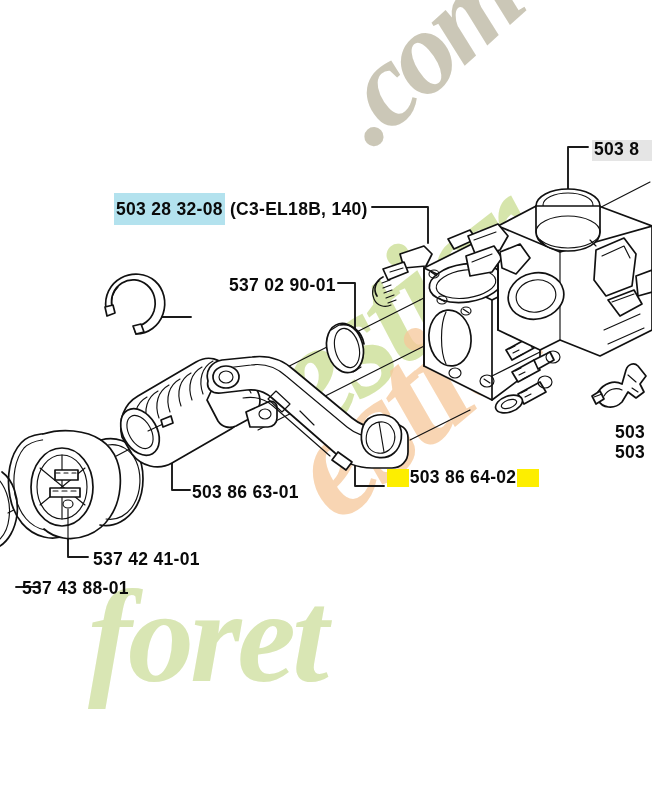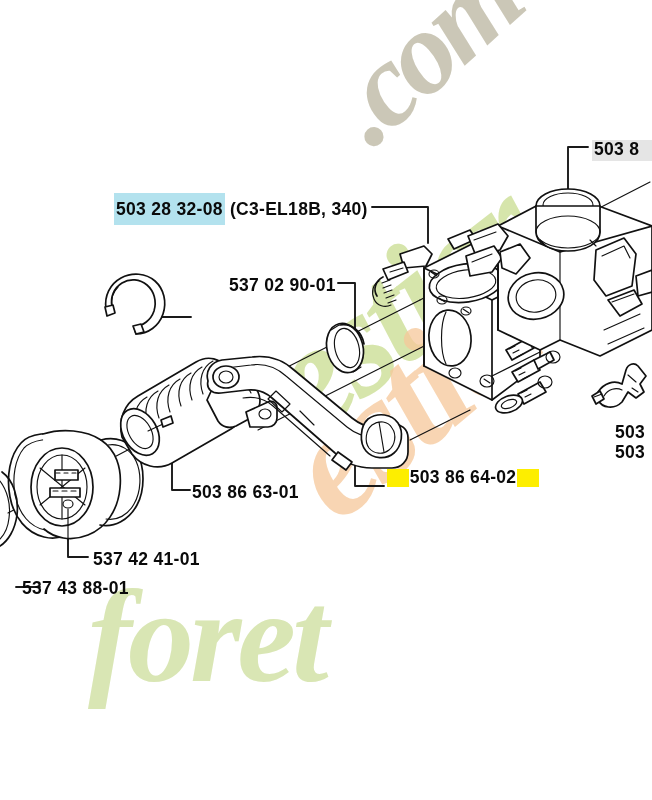--- a/index.html
+++ b/index.html
@@ -297,21 +297,21 @@
       <path class="fillw" d="M592,396 L600,391 L604,399 L596,404 Z"></path>
       <path class="thin" d="M594,397 L602,394"></path>
     </g>
 
     <line class="thin" x1="492" y1="376" x2="540" y2="352"></line>
     <line class="thin" x1="410" y1="440" x2="470" y2="410"></line>
 
   </svg>
 
   <div class="lbl" style="left:114px;top:201px;">
-    <span class="hl-cyan" style="background:#b3e2ee;padding:6px 2px;">503 28 32-08</span><span class="suffix"> (C3-EL18B, 340)</span>
+    <span class="hl-cyan" style="background:#b3e2ee;padding:6px 2px;">503 28 32-08</span><span class="suffix"> (C3-EL18B, 140)</span>
   </div>
 
   <div class="lbl plain" style="left:229px;top:277px;">537 02 90-01</div>
 
 
   <div class="lbl plain" style="left:192px;top:484px;">503 86 63-01</div>
 
   <div class="lbl plain" style="left:93px;top:551px;">537 42 41-01</div>
 
   <div class="lbl plain" style="left:22px;top:580px;text-align:center;">537 43 88-01</div>

